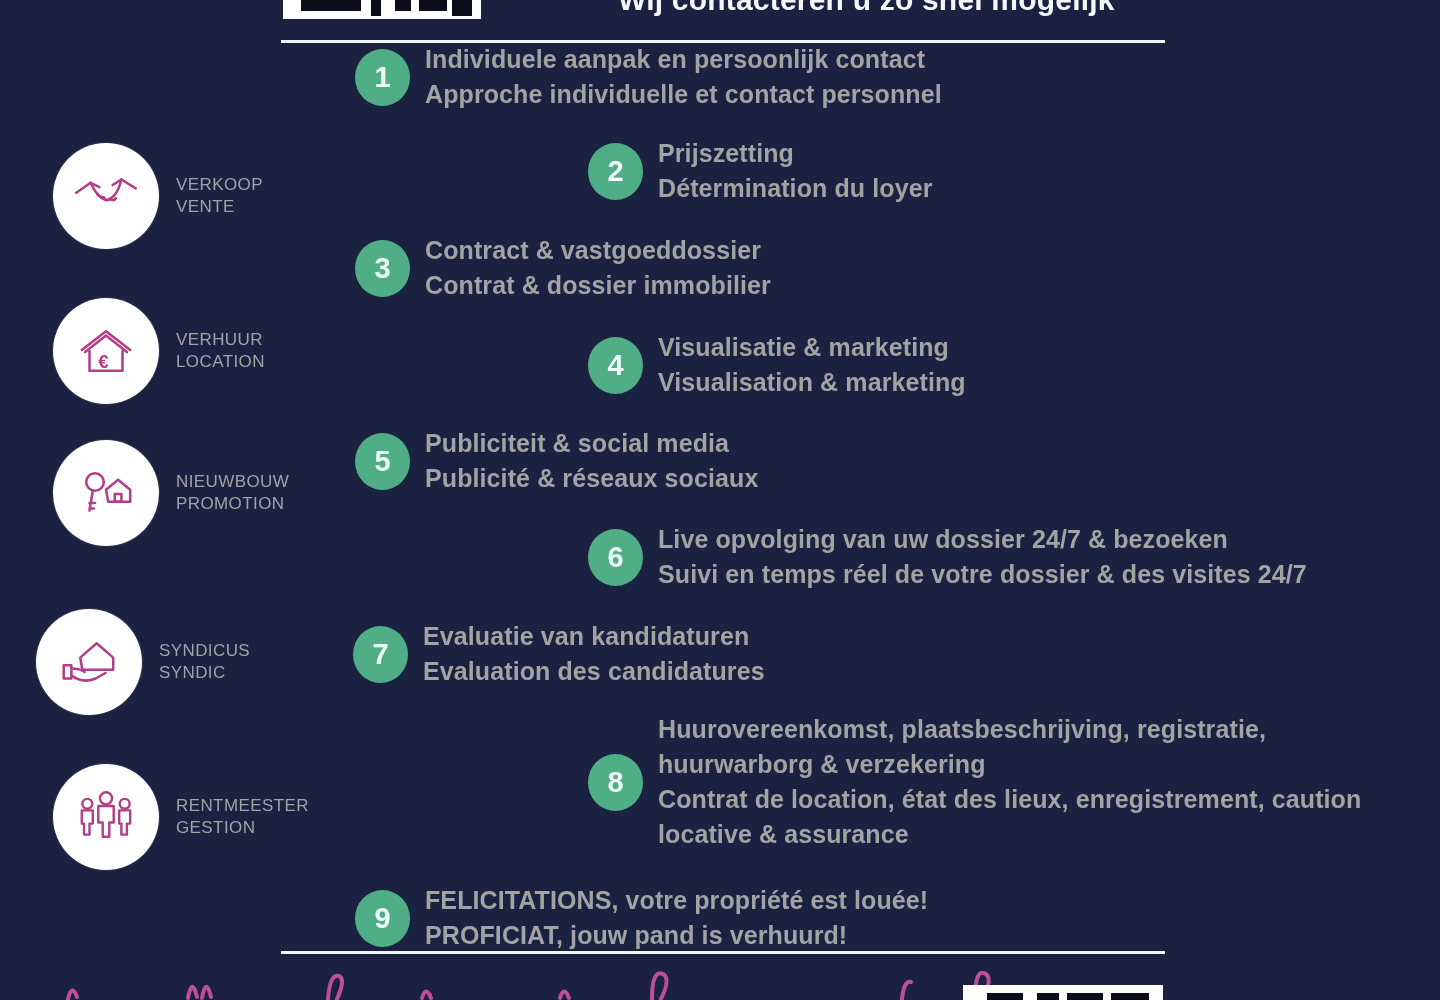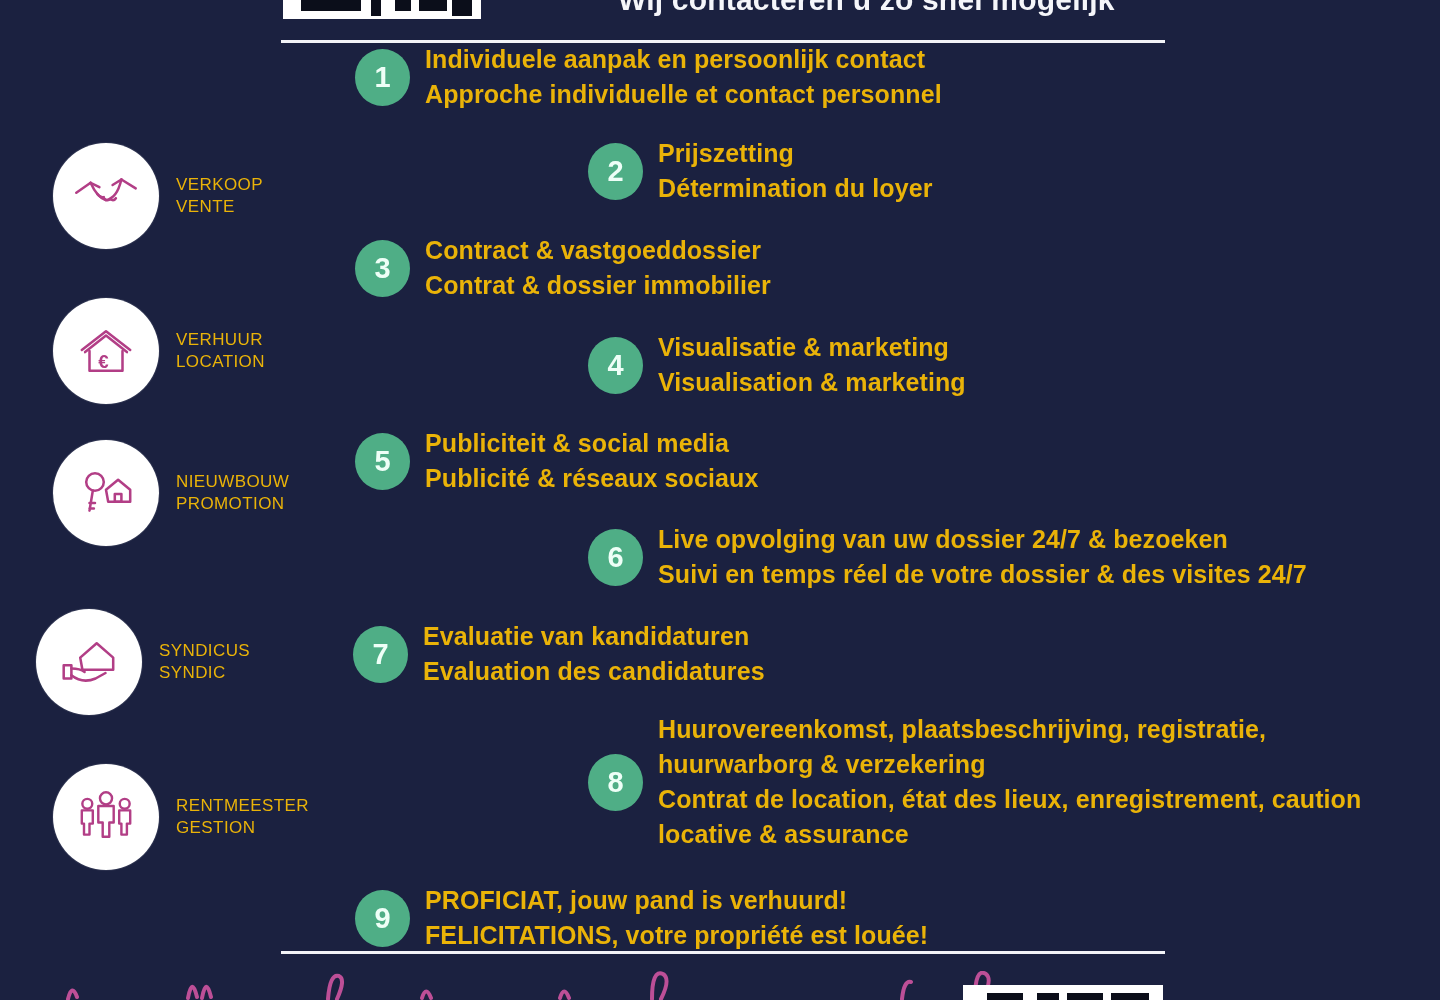--- a/index.html
+++ b/index.html
@@ -17,31 +17,31 @@
   }
   .rule{position:absolute;left:281px;width:884px;height:3px;background:#f2f3f7;}
 
   
   .service{position:absolute;display:flex;align-items:center;}
   .service-circle{
     width:106px;height:106px;border-radius:50%;background:#ffffff;
     display:flex;align-items:center;justify-content:center;flex:0 0 auto;
     box-shadow:0 0 0 1px rgba(255,255,255,0.08);
   }
-  .service-label{margin-left:17px;color:#eab308;font-size:17px;line-height:22px;letter-spacing:0.4px;}
+  .service-label{margin-left:17px;color:#a3a3a3;font-size:17px;line-height:22px;letter-spacing:0.4px;}
   .service-label span{display:block;}
 
   
   .step{position:absolute;display:flex;align-items:center;}
   .step-circle{
     width:55px;height:57px;border-radius:50%;background:#4fae86;
     color:#eefff7;font-size:29px;font-weight:bold;
     display:flex;align-items:center;justify-content:center;flex:0 0 auto;
   }
-  .step-text{margin-left:15px;color:#eab308;font-size:25px;font-weight:bold;line-height:35px;letter-spacing:0.1px;}
+  .step-text{margin-left:15px;color:#a3a3a3;font-size:25px;font-weight:bold;line-height:35px;letter-spacing:0.1px;}
   .step-text div{white-space:nowrap;}
   .step-text.wrap{max-width:710px;}
   .step-text.wrap div{white-space:normal;}
 
   .script-svg{position:absolute;left:40px;top:971px;}
 </style>
 </head>
 <body>
 
 <div id="canvas">
@@ -199,22 +199,22 @@
     <div class="step-circle">8</div>
     <div class="step-text wrap">
       <div>Huurovereenkomst, plaatsbeschrijving, registratie, huurwarborg &amp; verzekering</div>
         <div>Contrat de location, état des lieux, enregistrement, caution locative &amp; assurance</div>
     </div>
   </div>
 
   <div class="step" style="left:355px;top:883px;">
     <div class="step-circle">9</div>
     <div class="step-text">
-      <div>PROFICIAT, jouw pand is verhuurd!</div>
-        <div>FELICITATIONS, votre propriété est louée!</div>
+      <div>FELICITATIONS, votre propriété est louée!</div>
+        <div>PROFICIAT, jouw pand is verhuurd!</div>
     </div>
   </div>
 
   <div class="rule" style="top:951px;"></div>
 
   <svg class="script-svg" width="1000" height="29" viewBox="0 0 1000 29" fill="none" stroke="#bd4f97" stroke-width="4" stroke-linecap="round">
     <path d="M28 28 q4 -16 9 -2"></path>
     <path d="M148 27 q4 -22 9 -1 m5 1 q4 -22 9 -1"></path>
     <path d="M288 28 q2 -26 11 -23 q7 3 -2 23"></path>
     <path d="M382 27 q4 -13 9 0"></path>

